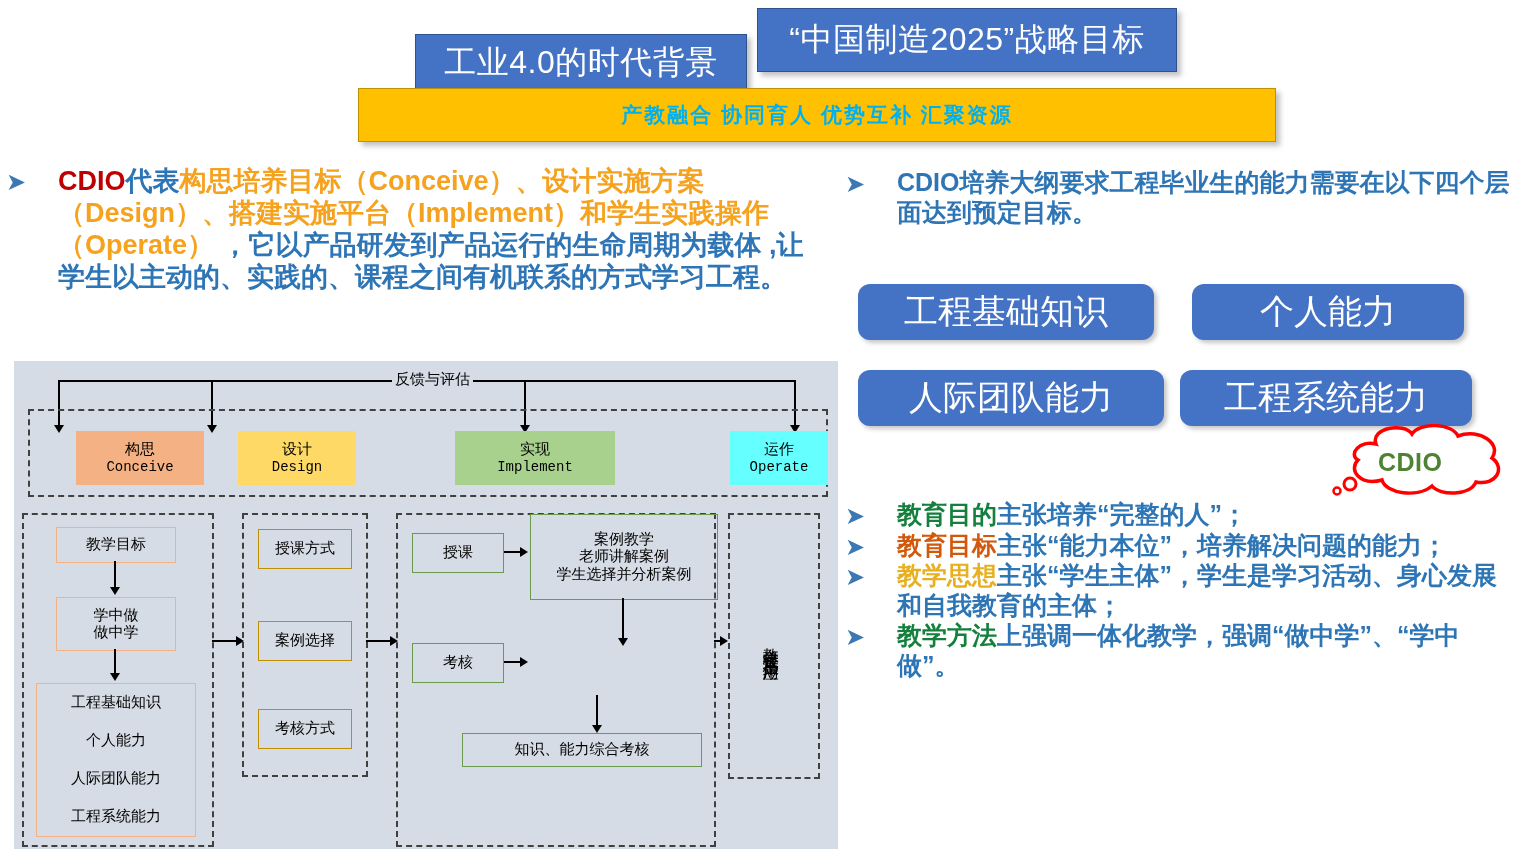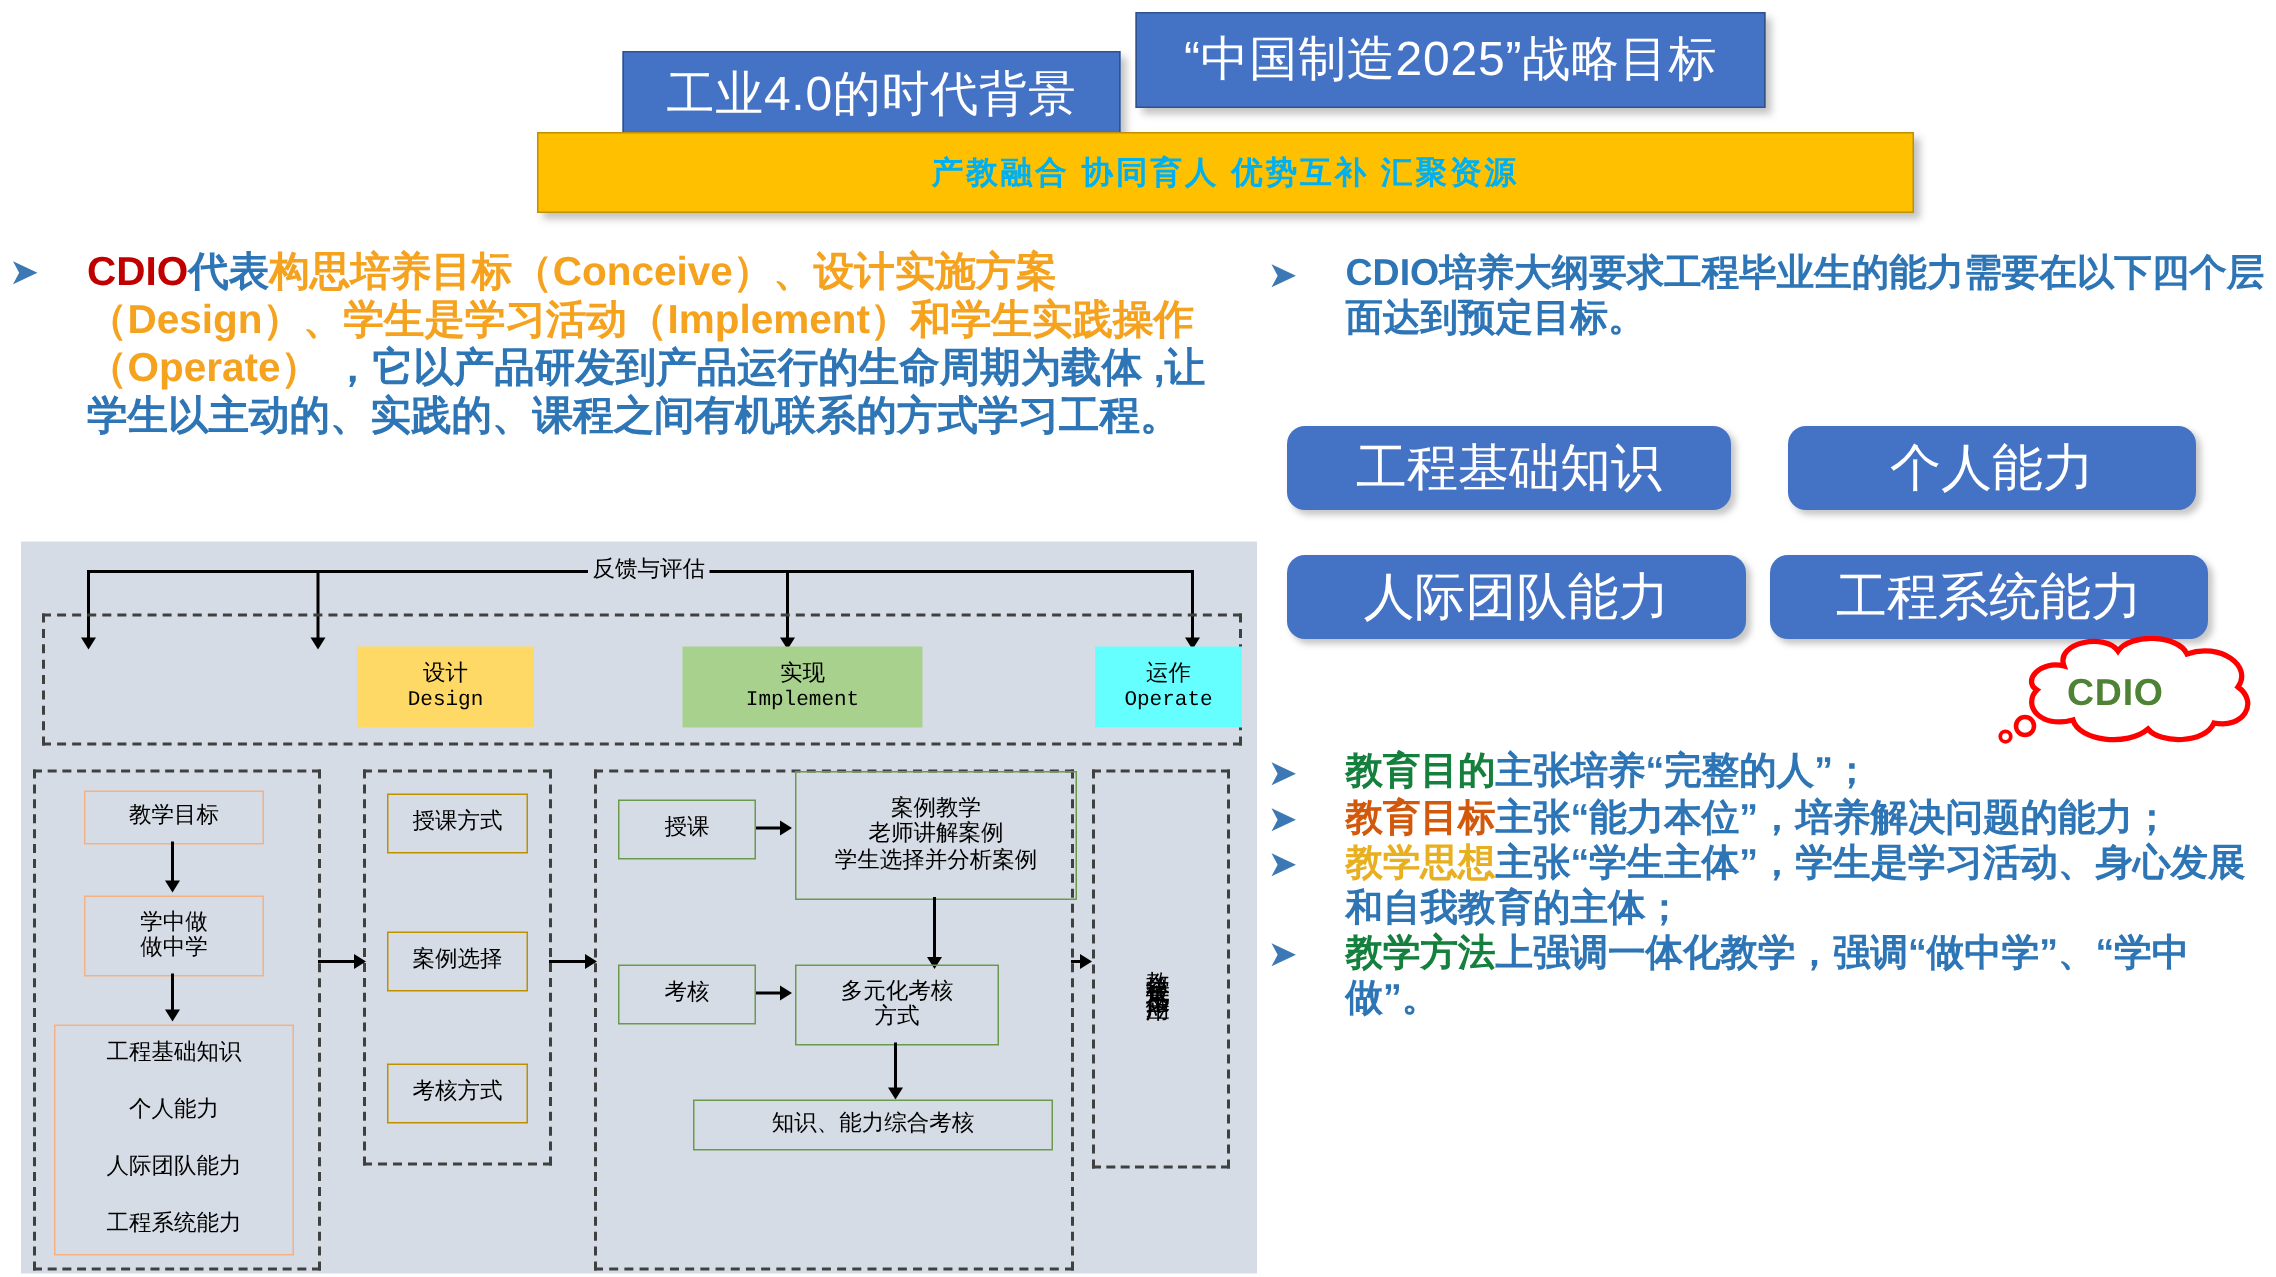--- a/index.html
+++ b/index.html
@@ -96,21 +96,21 @@
   <span>“中国制造2025”战略目标</span>
 </div>
 <div class="hdr-band">
   <span>产教融合  协同育人  优势互补 汇聚资源</span>
 </div>
 
 <div id="left-para">
   <div class="bullet-row">
     <span class="bullet-ico">➤</span>
     <span class="bullet-txt">
-      <span class="c-red">CDIO</span><span class="c-blue">代表</span><span class="c-orange">构思培养目标（Conceive）、设计实施方案（Design）、学生是学习活动（Implement）和学生实践操作（Operate）</span><span class="c-blue"> ，它以产品研发到产品运行的生命周期为载体 ,让学生以主动的、实践的、课程之间有机联系的方式学习工程。</span>
+      <span class="c-red">CDIO</span><span class="c-blue">代表</span><span class="c-orange">构思培养目标（Conceive）、设计实施方案（Design）、搭建实施平台（Implement）和学生实践操作（Operate）</span><span class="c-blue"> ，它以产品研发到产品运行的生命周期为载体 ,让学生以主动的、实践的、课程之间有机联系的方式学习工程。</span>
     </span>
   </div>
 </div>
 
 <div id="right-para">
   <div class="bullet-row">
     <span class="bullet-ico">➤</span>
     <span class="bullet-txt c-blue">CDIO培养大纲要求工程毕业生的能力需要在以下四个层面达到预定目标。</span>
   </div>
 </div>
@@ -175,20 +175,24 @@
   <div class="arw" style="left:40px;top:64px;"></div>
   <div class="ln" style="left:197px;top:19px;width:2px;height:47px;"></div>
   <div class="arw" style="left:193px;top:64px;"></div>
   <div class="ln" style="left:510px;top:19px;width:2px;height:47px;"></div>
   <div class="arw" style="left:506px;top:64px;"></div>
   <div class="ln" style="left:780px;top:19px;width:2px;height:47px;"></div>
   <div class="arw" style="left:776px;top:64px;"></div>
 
   <div class="dashgrp" style="left:14px;top:48px;width:796px;height:84px;"></div>
 
+  <div class="dbox" id="st-0" style="left: 62px; top: 70px; width: 128px; height: 54px; flex-direction: column; background: rgb(244, 177, 131);">
+    <span>构思</span>
+    <span style="font-family:'Liberation Mono','DejaVu Sans Mono',monospace;font-size:14px;">Conceive</span>
+  </div>
   <div class="dbox" id="st-1" style="left: 224px; top: 70px; width: 118px; height: 54px; flex-direction: column; background: rgb(255, 217, 102);">
     <span>设计</span>
     <span style="font-family:'Liberation Mono','DejaVu Sans Mono',monospace;font-size:14px;">Design</span>
   </div>
   <div class="dbox" id="st-2" style="left: 441px; top: 70px; width: 160px; height: 54px; flex-direction: column; background: rgb(169, 209, 142); justify-content: center;">
     <span>实现</span>
     <span style="font-family:'Liberation Mono','DejaVu Sans Mono',monospace;font-size:14px;">Implement</span>
   </div>
   <div class="dbox" id="st-3" style="left: 716px; top: 70px; width: 98px; height: 54px; flex-direction: column; background: rgb(102, 255, 255);">
     <span>运作</span>
@@ -249,24 +253,20 @@
   </div>
   <div class="ln" style="left:608px;top:237px;width:2px;height:42px;"></div>
   <div class="arw" style="left:604px;top:277px;"></div>
 
   <div class="dbox" style="left:398px;top:282px;width:90px;height:38px;border:1.5px solid #6A9A4C;">
     <span>考核</span>
   </div>
   <div class="ln" style="left:490px;top:300px;width:18px;height:2px;"></div>
   <div class="arw-r" style="left:506px;top:296px;"></div>
 
-  <div class="dbox" style="left:516px;top:282px;width:134px;height:52px;border:1.5px solid #6A9A4C;flex-direction:column;">
-    <span>多元化考核</span>
-    <span>方式</span>
-  </div>
   <div class="ln" style="left:582px;top:334px;width:2px;height:32px;"></div>
   <div class="arw" style="left:578px;top:364px;"></div>
 
   <div class="dbox" style="left:448px;top:372px;width:238px;height:32px;border:1.5px solid #6A9A4C;">
     <span>知识、能力综合考核</span>
   </div>
 
   <div class="ln" style="left:700px;top:279px;width:10px;height:2px;"></div>
   <div class="arw-r" style="left:706px;top:275px;"></div>
 

